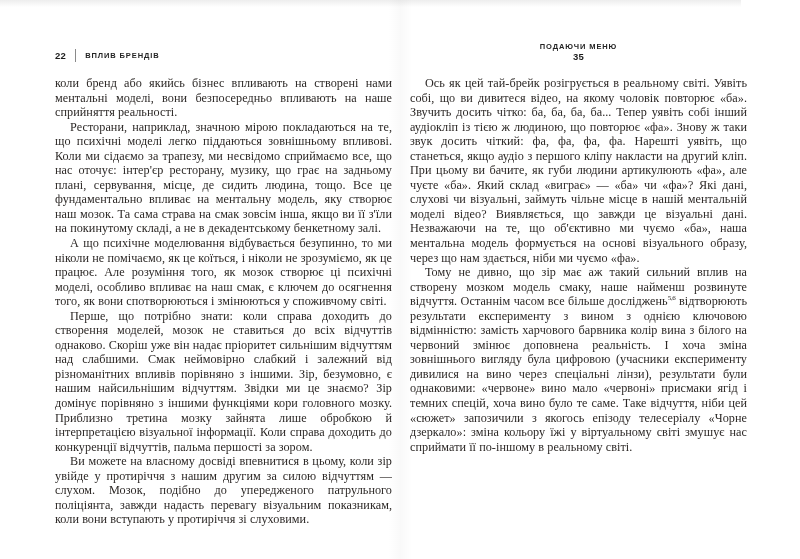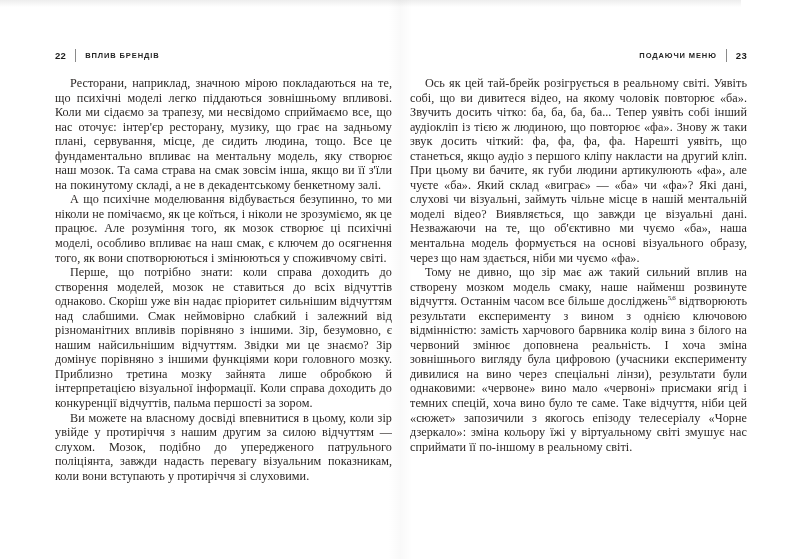--- a/index.html
+++ b/index.html
@@ -24,21 +24,21 @@
   }
   .page.left{left:55px;}
   .page.right{left:410px;}
   .page-header{
     display:flex;align-items:center;
     font-family:"Liberation Sans", sans-serif;
     color:#1c1c1c;
     height:14px;
     margin-bottom:14px;
   }
-  .page-header.right-align{justify-content:flex-end;}
+  .page-header.right-align{justify-content:flex-end;flex-direction:column;}
   .page-num{
     font-weight:bold;font-size:9.5px;letter-spacing:0.3px;
   }
   .running-head{
     font-weight:bold;font-size:7.5px;letter-spacing:0.9px;
     text-transform:uppercase;color:#242424;
   }
   .hdr-divider{
     width:1px;height:13px;background:#8a8a8a;
     margin:0 9px;
@@ -72,31 +72,32 @@
 <div class="spread">
   <div class="gutter-shade"></div>
 
   <div class="page left">
     <div class="page-header">
       <span class="page-num">22</span>
       <span class="hdr-divider"></span>
       <span class="running-head">ВПЛИВ БРЕНДІВ</span>
     </div>
     <div class="body-text">
+      <p>коли бренд або якийсь бізнес впливають на створені нами ментальні моделі, вони безпосередньо впливають на наше сприйняття реальності.</p>
       <p class="indent">Ресторани, наприклад, значною мірою покладаються на те, що психічні моделі легко піддаються зовнішньому впливові. Коли ми сідаємо за трапезу, ми несвідомо сприймаємо все, що нас оточує: інтер'єр ресторану, музику, що грає на задньому плані, сервування, місце, де сидить людина, тощо. Все це фундаментально впливає на ментальну модель, яку створює наш мозок. Та сама страва на смак зовсім інша, якщо ви її з'їли на покинутому складі, а не в декадентському бенкетному залі.</p>
       <p class="indent">А що психічне моделювання відбувається безупинно, то ми ніколи не помічаємо, як це коїться, і ніколи не зрозуміємо, як це працює. Але розуміння того, як мозок створює ці психічні моделі, особливо впливає на наш смак, є ключем до осягнення того, як вони спотворюються і змінюються у споживчому світі.</p>
       <p class="indent">Перше, що потрібно знати: коли справа доходить до створення моделей, мозок не ставиться до всіх відчуттів однаково. Скоріш уже він надає пріоритет сильнішим відчуттям над слабшими. Смак неймовірно слабкий і залежний від різноманітних впливів порівняно з іншими. Зір, безумовно, є нашим найсильнішим відчуттям. Звідки ми це знаємо? Зір домінує порівняно з іншими функціями кори головного мозку. Приблизно третина мозку зайнята лише обробкою й інтерпретацією візуальної інформації. Коли справа доходить до конкуренції відчуттів, пальма першості за зором.</p>
       <p class="indent">Ви можете на власному досвіді впевнитися в цьому, коли зір увійде у протиріччя з нашим другим за силою відчуттям — слухом. Мозок, подібно до упередженого патрульного поліціянта, завжди надасть перевагу візуальним показникам, коли вони вступають у протиріччя зі слуховими.</p>
     </div>
   </div>
 
   <div class="page right">
     <div class="page-header right-align">
       <span class="running-head">ПОДАЮЧИ МЕНЮ</span>
       <span class="hdr-divider"></span>
-      <span class="page-num">23</span>
+      <span class="page-num">35</span>
     </div>
     <div class="body-text">
       <p class="indent">Ось як цей тай-брейк розігрується в реальному світі. Уявіть собі, що ви дивитеся відео, на якому чоловік повторює «ба». Звучить досить чітко: ба, ба, ба, ба... Тепер уявіть собі інший аудіокліп із тією ж людиною, що повторює «фа». Знову ж таки звук досить чіткий: фа, фа, фа, фа. Нарешті уявіть, що станеться, якщо аудіо з першого кліпу накласти на другий кліп. При цьому ви бачите, як губи людини артикулюють «фа», але чуєте «ба». Який склад «виграє» — «ба» чи «фа»? Які дані, слухові чи візуальні, займуть чільне місце в нашій ментальній моделі відео? Виявляється, що завжди це візуальні дані. Незважаючи на те, що об'єктивно ми чуємо «ба», наша ментальна модель формується на основі візуального образу, через що нам здається, ніби ми чуємо «фа».</p>
       <p class="indent"><span>Тому не дивно, що зір має аж такий сильний вплив на створену мозком модель смаку, наше найменш розвинуте відчуття. Останнім часом все більше досліджень</span><sup class="fnref">5,6</sup><span> відтворюють результати експерименту з вином з однією ключовою відмінністю: замість харчового барвника колір вина з білого на червоний змінює доповнена реальність. І хоча зміна зовнішнього вигляду була цифровою (учасники експерименту дивилися на вино через спеціальні лінзи), результати були однаковими: «червоне» вино мало «червоні» присмаки ягід і темних спецій, хоча вино було те саме. Таке відчуття, ніби цей «сюжет» запозичили з якогось епізоду телесеріалу «Чорне дзеркало»: зміна кольору їжі у віртуальному світі змушує нас сприймати її по-іншому в реальному світі.</span></p>
     </div>
   </div>
 </div>
 
 </body></html>

